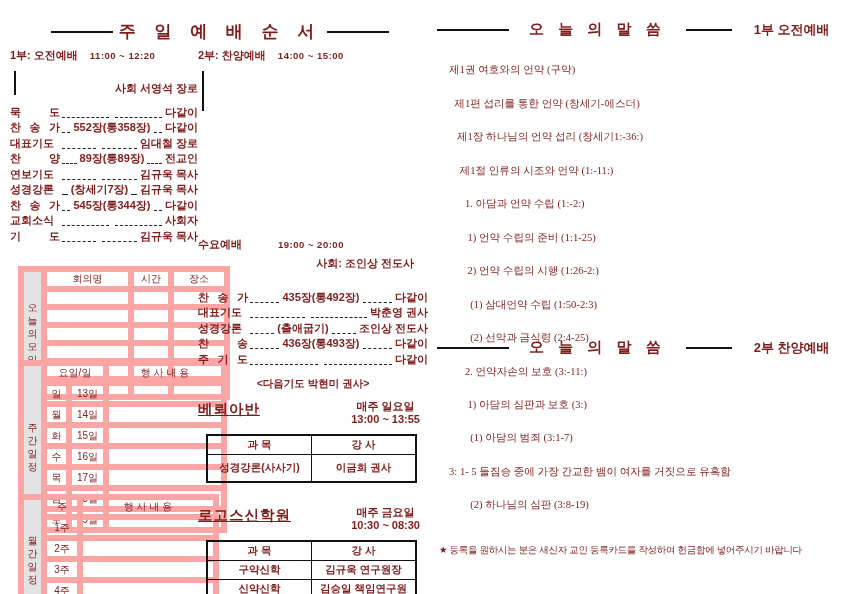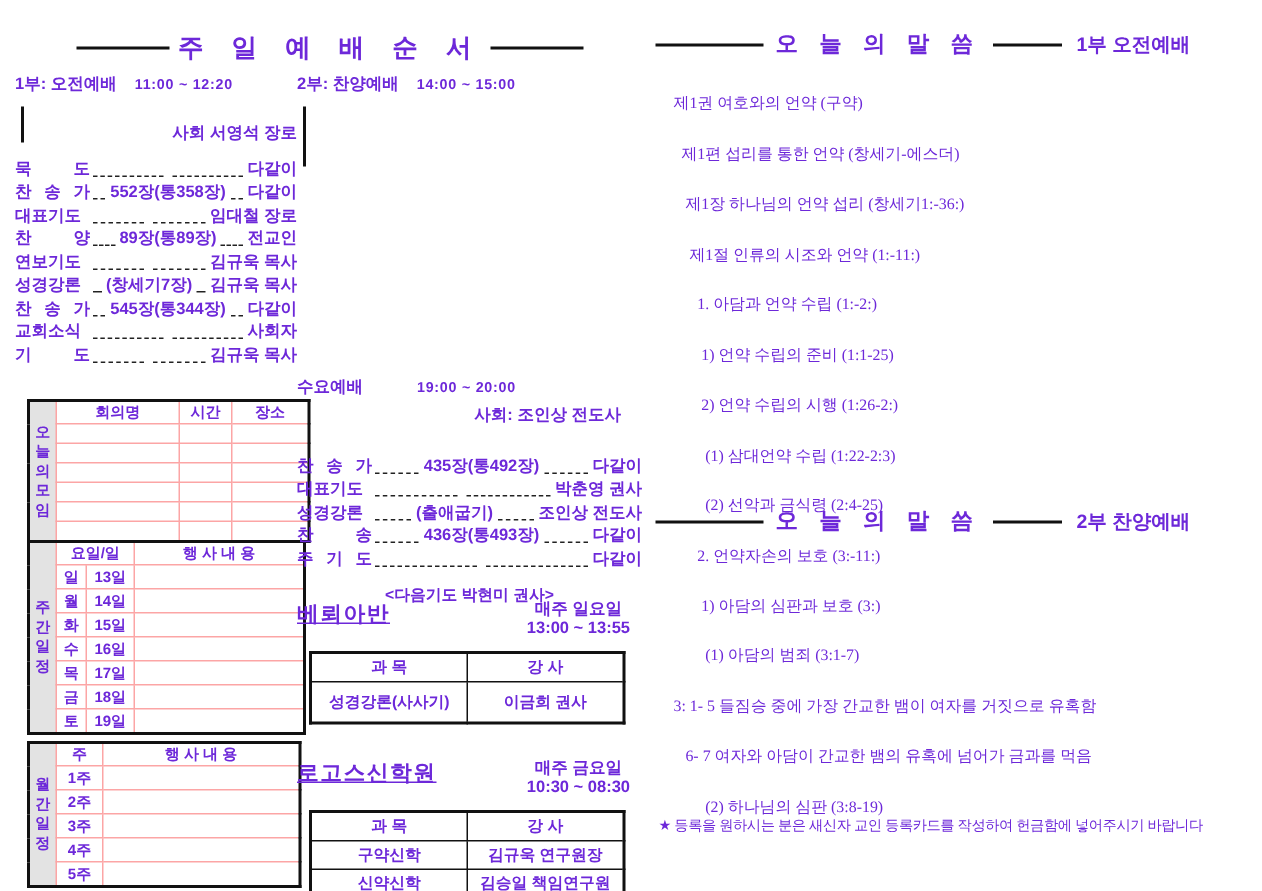--- a/index.html
+++ b/index.html
@@ -1,17 +1,17 @@
 <!DOCTYPE html>
 <html><head>
 <meta charset="utf-8">
 <style>
   html,body{margin:0;padding:0;background:#fff;}
   #page{position:relative;width:841px;height:594px;background:#ffffff;overflow:hidden;
-        font-family:"Liberation Sans","DejaVu Sans",sans-serif;color:#6d28d9;}
+        font-family:"Liberation Sans","DejaVu Sans",sans-serif;color:#7f1d1d;}
 
   
   #title-row{position:absolute;left:30px;top:20px;width:380px;display:flex;align-items:center;justify-content:center;}
   .title-line{height:2px;background:#111;flex:0 0 62px;}
   #main-title{font-size:17px;font-weight:bold;letter-spacing:7px;margin:0 6px;white-space:nowrap;}
 
   .col{position:absolute;top:48px;}
   #col1{left:10px;width:188px;}
   #col2{left:198px;width:230px;}
 
@@ -26,41 +26,41 @@
   .olabel{flex:0 0 50px;text-align:justify;text-align-last:justify;}
   .leader{flex:1 1 6px;border-bottom:1.4px dashed #222;height:9px;margin:0 2px 2px 2px;min-width:4px;}
   .mid{padding:0 1px;}
   .who{padding-left:1px;}
 
   .note-line{font-size:10.5px;font-weight:bold;text-align:center;margin-top:10px;}
 
   
   table{border-collapse:collapse;}
   .sched-table{position:absolute;left:18px;border:2px solid #111;}
-  .sched-table th,.sched-table td{border:1px solid #fca5a5;font-size:10px;font-weight:bold;
+  .sched-table th,.sched-table td{border:6px solid #fca5a5;font-size:10px;font-weight:normal;
       padding:0 2px;text-align:center;vertical-align:middle;}
   .vlabel{width:13px;max-width:13px;word-break:break-all;line-height:1.3;background:#e3e3e3;
       font-size:10.5px;font-weight:bold;padding:2px 1px;}
   .emptycell{height:12px;}
   .wk-row td{height:15px;}
   .mo-row td{height:15px;}
 
   
   .class-block{position:absolute;left:0;width:230px;}
   .class-hdr{display:flex;align-items:flex-start;gap:12px;}
   .class-title{font-size:14.5px;font-weight:bold;text-decoration:underline;letter-spacing:1px;}
   .class-sched{margin-left:auto;text-align:center;font-size:11px;font-weight:bold;line-height:1.15;padding-right:8px;}
   .class-table{border:2px solid #111;margin-top:9px;margin-left:8px;}
   .class-table th,.class-table td{border:1px solid #111;font-size:10.5px;font-weight:bold;text-align:center;padding:2px 4px;}
   .class-table th{height:13px;}
   .ct-sub{width:95px;}.ct-tea{width:95px;}
 
   
   #rpage{position:absolute;left:437px;top:0;width:400px;height:594px;}
-  .r-hdr{position:absolute;left:0;width:398px;display:flex;align-items:center;}
+  .r-hdr{position:absolute;left:0;width:398px;display:flex;align-items:center;gap:12px;}
   .r-line{height:2px;background:#111;}
   .r-title{font-size:15px;font-weight:bold;letter-spacing:5px;margin:0 8px;white-space:nowrap;}
   .r-part{font-size:13px;font-weight:bold;margin-left:10px;white-space:nowrap;}
   #outline{position:absolute;left:12px;top:42px;width:386px;
       font-family:"Liberation Serif","DejaVu Serif",serif;
       font-size:10.6px;line-height:11.15px;white-space:pre;}
   #footnote{position:absolute;left:2px;top:544px;width:396px;font-size:9.5px;font-weight:normal;
       letter-spacing:-0.3px;white-space:nowrap;}
 </style>
 </head>
@@ -264,21 +264,21 @@
   </tbody>
     </table>
 
   <div class="col" id="col2">
     <div class="part-hdr">
       <span class="part-name">2부: 찬양예배</span>
       <span class="part-time">14:00 ~ 15:00</span>
     </div>
     <div class="vbar" style="height:40px;margin-top:8px;"></div>
 
-    <div class="class-block" style="top:202px;">
+    <div class="class-block" style="top:189px;">
       <div class="part-hdr">
         <span class="part-name">수요예배</span>
         <span class="part-time" style="margin-left:36px;">19:00 ~ 20:00</span>
       </div>
       <div class="mc-line" style="margin-top:4px;padding-right:14px;">사회: 조인상 전도사</div>
       <div class="svc" style="margin-top:18px;">
         <div class="svc-row">
             <span class="olabel">찬 송 가</span>
             <span class="leader"></span>
             <span class="mid">435장(통492장)</span>
@@ -375,27 +375,26 @@
     </div>
 
     <div id="outline">
       <div>제1권 여호와의 언약 (구약)</div>
       <div>  제1편 섭리를 통한 언약 (창세기-에스더)</div>
       <div>   제1장 하나님의 언약 섭리 (창세기1:-36:)</div>
       <div>    제1절 인류의 시조와 언약 (1:-11:)</div>
       <div>      1. 아담과 언약 수립 (1:-2:)</div>
       <div>       1) 언약 수립의 준비 (1:1-25)</div>
       <div>       2) 언약 수립의 시행 (1:26-2:)</div>
-      <div>        (1) 삼대언약 수립 (1:22-2:3)</div>
+      <div>        (1) 삼대언약 수립 (1:50-2:3)</div>
       <div>        (2) 선악과 금식령 (2:4-25)</div>
       <div>      2. 언약자손의 보호 (3:-11:)</div>
       <div>       1) 아담의 심판과 보호 (3:)</div>
       <div>        (1) 아담의 범죄 (3:1-7)</div>
       <div>3: 1- 5 들짐승 중에 가장 간교한 뱀이 여자를 거짓으로 유혹함</div>
-      <div>   6- 7 여자와 아담이 간교한 뱀의 유혹에 넘어가 금과를 먹음</div>
       <div>        (2) 하나님의 심판 (3:8-19)</div>
       
       
       
       
       
       
       
     </div>
 

